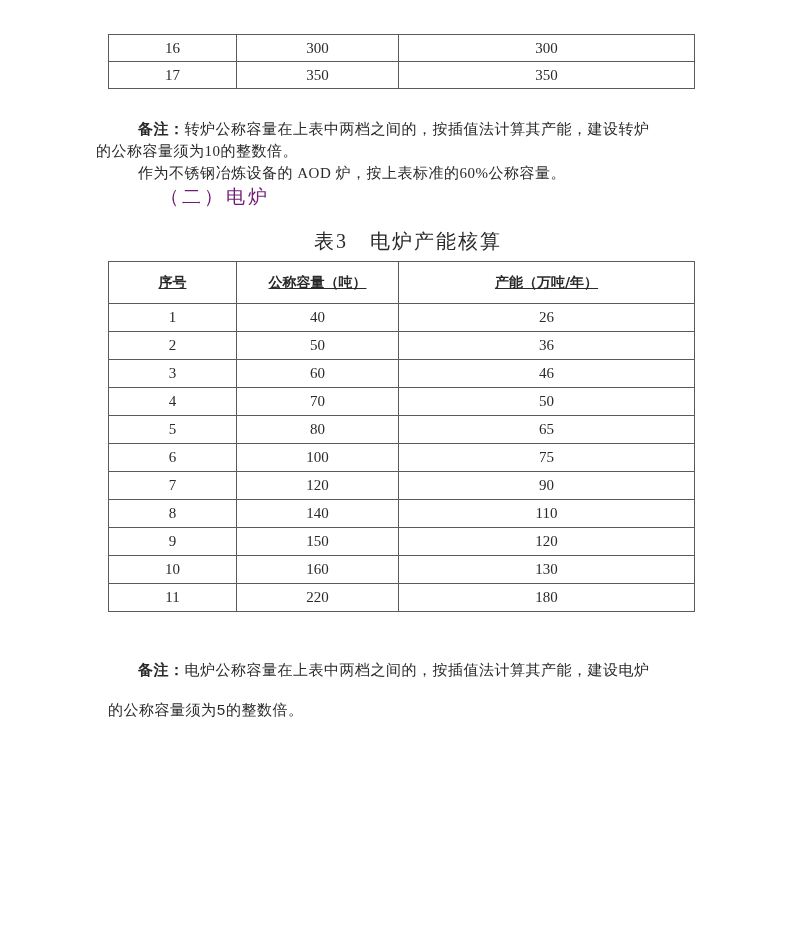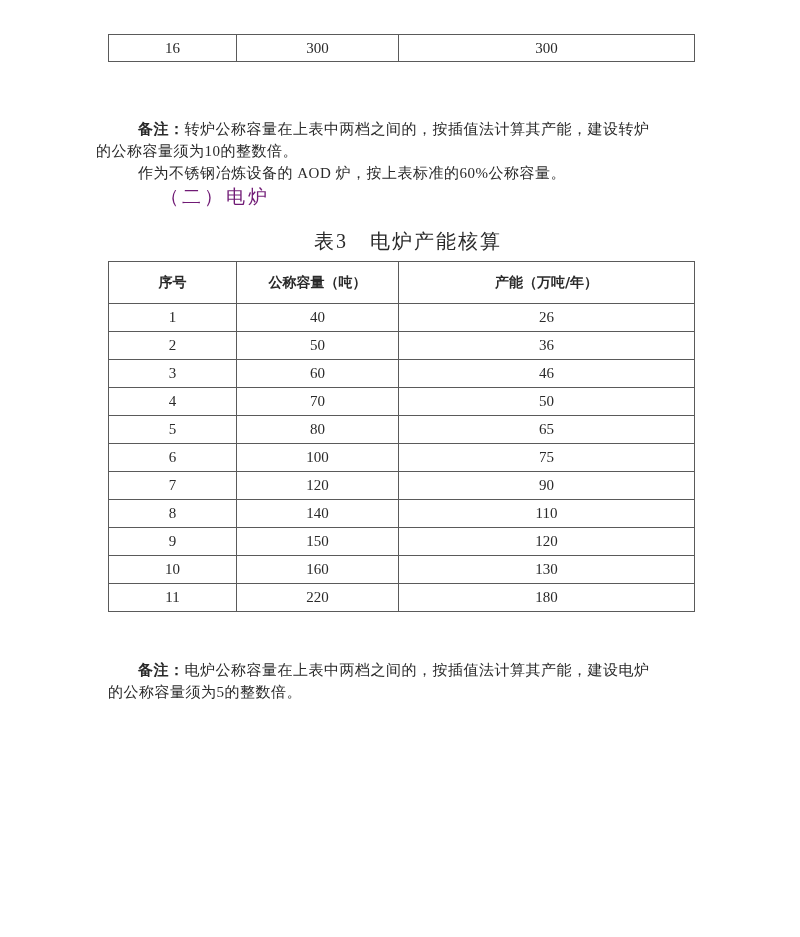--- a/index.html
+++ b/index.html
@@ -44,21 +44,21 @@
       left: 108px;
       top: 34px;
       width: 586px;
     }
     #top-table td { height: 26px; margin-top: 8px; }
     #main-table {
       left: 108px;
       top: 261px;
       width: 586px;
     }
-    #main-table th { height: 41px; }
+    #main-table th { height: 41px; text-decoration: underline; }
     #main-table td { height: 27px; }
     .col1 { width: 128px; }
     .col2 { width: 162px; }
     .col3 { width: 296px; }
 
     .text-line {
       position: absolute;
       font-size: 15px;
       line-height: 22px;
       color: #2a2a2a;
@@ -98,20 +98,25 @@
         <col class="col1">
         <col class="col2">
         <col class="col3">
       </colgroup>
     <tbody>
       <tr>
         <td>16</td>
         <td>300</td>
         <td>300</td>
       </tr>
+      <tr>
+        <td>17</td>
+        <td>350</td>
+        <td>350</td>
+      </tr>
     </tbody>
   </table>
 
   <div class="text-line" style="left:138px; top:90px;">
     <b>备注：</b><span>转炉公称容量在上表中两档之间的，按插值法计算其产能，建设转炉</span>
   </div>
   <div class="text-line" style="left:96px; top:112px;">
     <span>的公称容量须为10的整数倍。</span>
   </div>
   <div class="text-line" style="left:138px; top:134px;">
@@ -190,17 +195,17 @@
         <td>11</td>
         <td>220</td>
         <td>180</td>
       </tr>
     </tbody>
   </table>
 
   <div class="text-line" style="left:138px; top:631px;">
     <b>备注：</b><span>电炉公称容量在上表中两档之间的，按插值法计算其产能，建设电炉</span>
   </div>
-  <div class="text-line" style="left:108px; top:653px;">
+  <div class="text-line" style="left:108px; top:673px;font-family:Liberation Mono, monospace;">
     <span>的公称容量须为5的整数倍。</span>
   </div>
 
 </div>
 
 </body></html>

